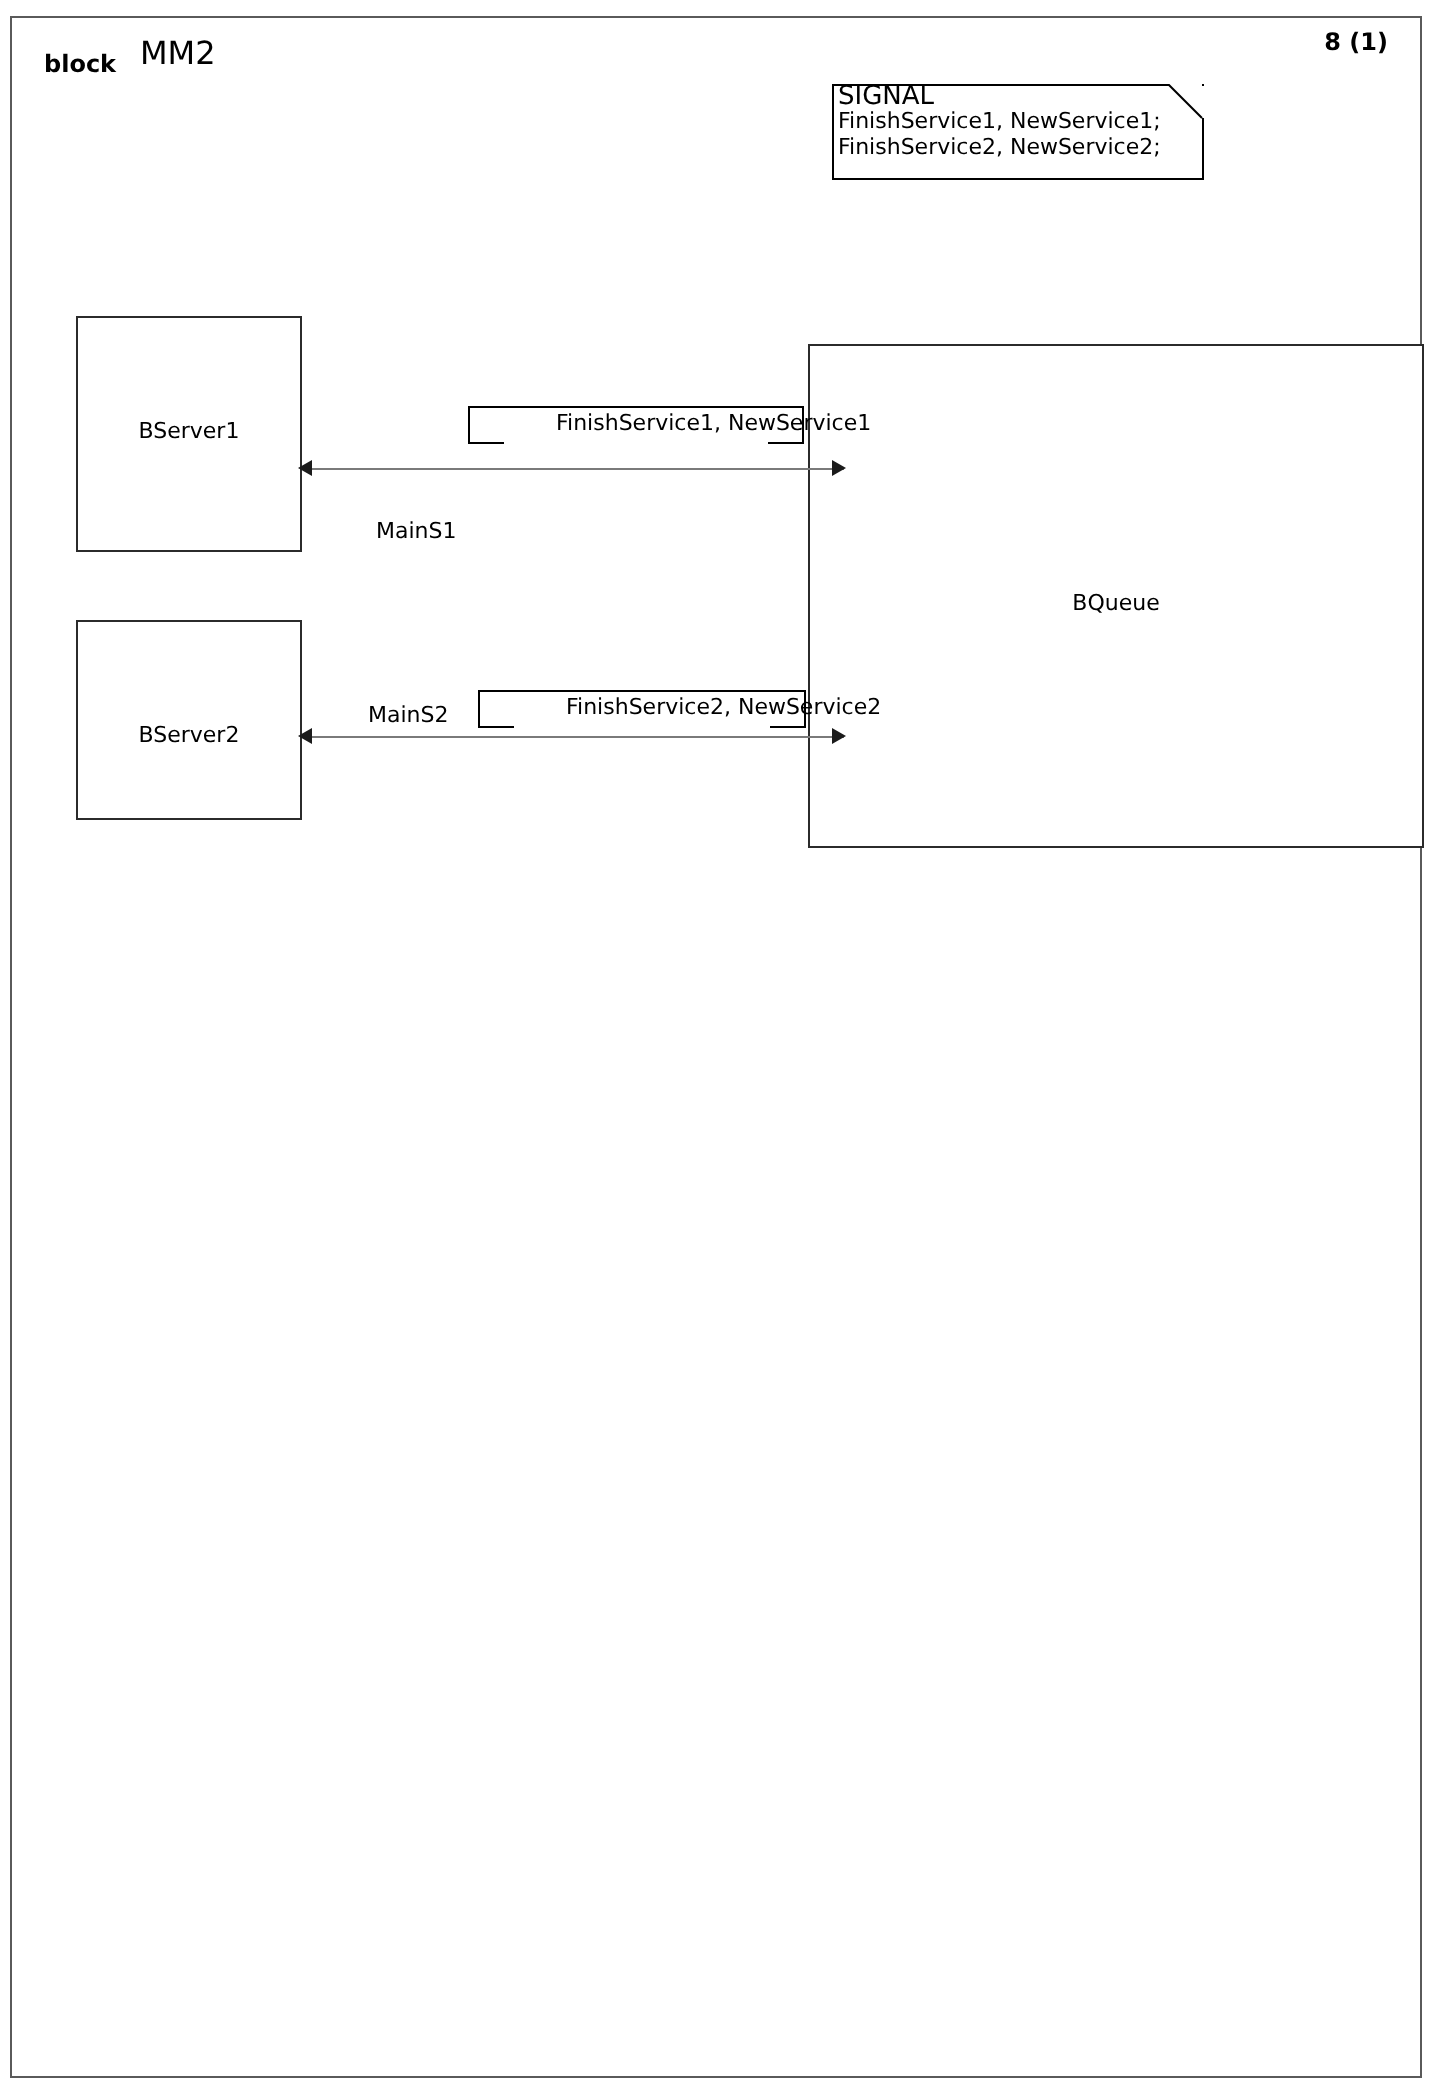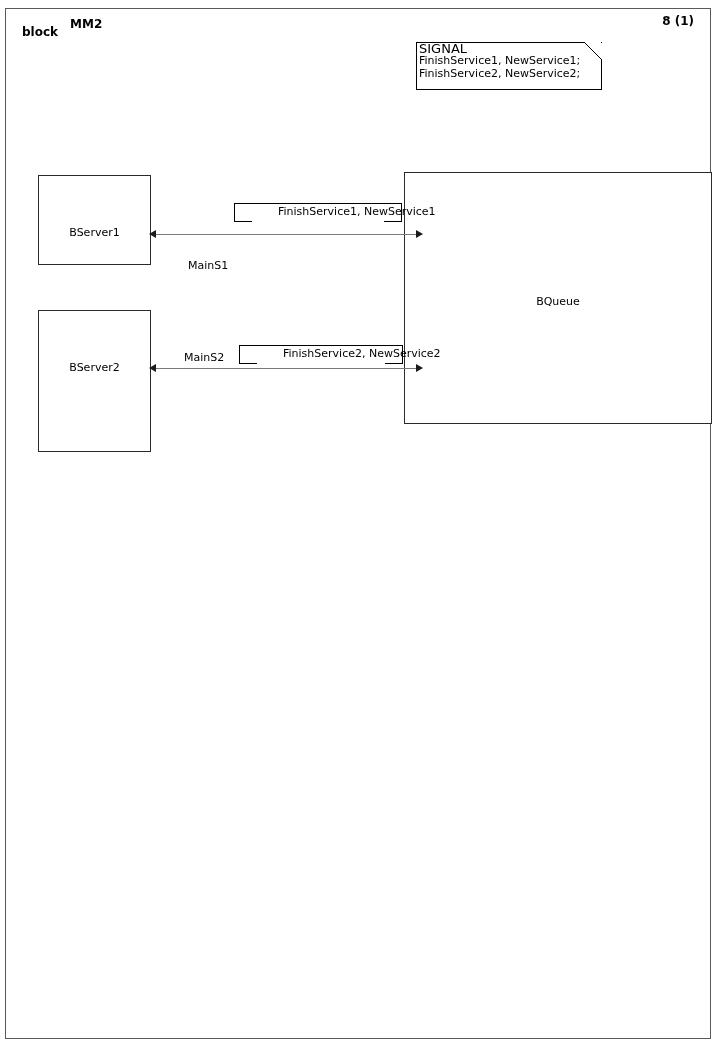--- a/index.html
+++ b/index.html
@@ -41,22 +41,22 @@
     font-weight: bold;
     color: #000;
     letter-spacing: 0px;
     white-space: nowrap;
     margin-top: 12px;
   }
   .hdr-block-name {
     position: absolute;
     left: 70px;
     top: 17px;
-    font-size: 12px;
-    font-weight: bold;
+    font-size: 16px;
+    font-weight: normal;
     color: #000;
     white-space: nowrap;
   }
   .hdr-page-no {
     position: absolute;
     right: 24px;
     top: 14px;
     font-size: 12px;
     font-weight: bold;
     color: #000;
@@ -136,24 +136,24 @@
   .block-label {
     position: absolute;
     left: 0;
     right: 0;
     text-align: center;
     font-size: 11px;
     color: #000;
     white-space: nowrap;
   }
 
-  #block-bserver1 { left: 38px;  top: 175px; width: 113px; height: 90px; }
+  #block-bserver1 { left: 38px;  top: 158px; width: 113px; height: 118px; }
   #block-bserver1 .block-label { top: 50px; }
 
-  #block-bserver2 { left: 38px;  top: 310px; width: 113px; height: 142px; }
+  #block-bserver2 { left: 38px;  top: 310px; width: 113px; height: 100px; }
   #block-bserver2 .block-label { top: 50px; }
 
   #block-bqueue   { left: 404px; top: 172px; width: 308px; height: 252px; }
   #block-bqueue .block-label { top: 122px; }
 
   
   .chan-line {
     position: absolute;
     height: 1px;
     background: #7a7a7a;

